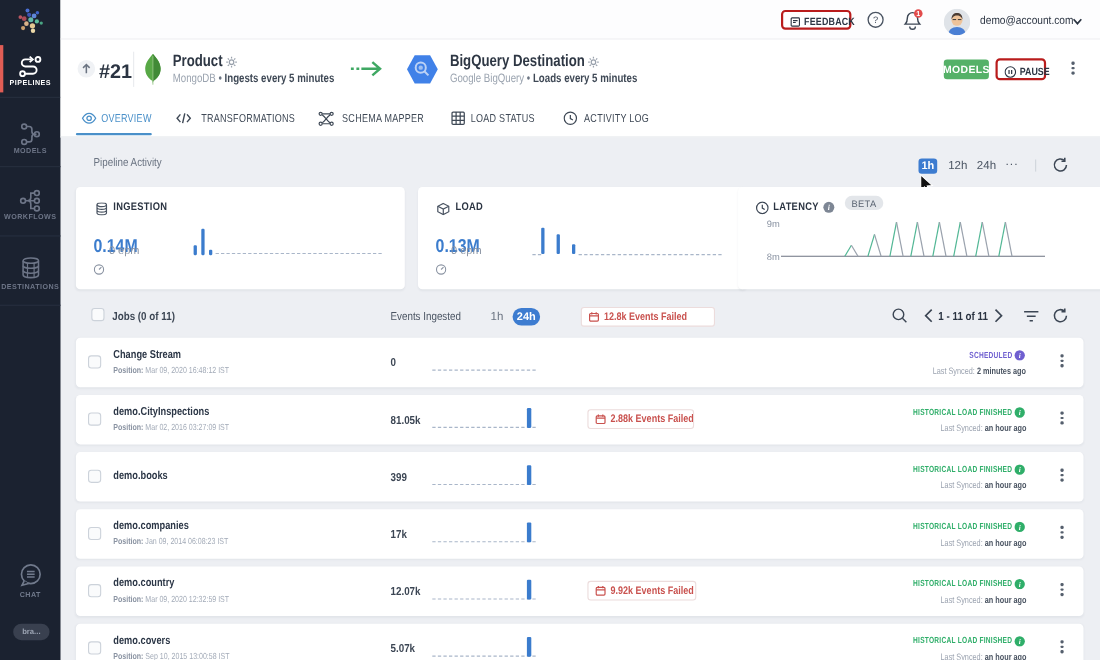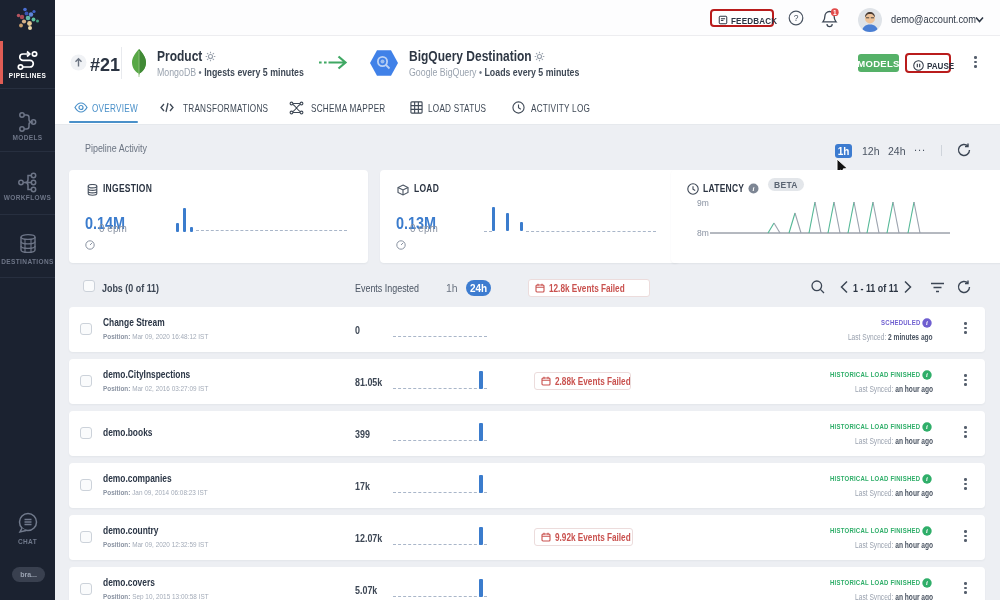--- a/index.html
+++ b/index.html
@@ -329,21 +329,21 @@
       <g fill="none" stroke="#3c4654" stroke-width="1.1">
         <circle cx="6" cy="6" r="5.2"></circle>
         <path d="M6 3.2 V6.2 L8.2 7.5"></path>
       </g>
     </svg>
   <div class="cardhead" style="left:32px">LATENCY</div>
   <svg class="abs" style="left:77px;top:13px" width="11" height="11" viewBox="0 0 11 11">
       <circle cx="5.5" cy="5.5" r="5" fill="#7d8694"></circle>
       <text x="5.5" y="8" font-size="7" text-anchor="middle" fill="#fff" font-family="Liberation Serif" font-style="italic" font-weight="bold">i</text>
     </svg>
-  <div class="abs flex" style="left:97px;top:8px;height:13px;padding:0 6px;background:#e3e6ea;border-radius:7px;font-size:8.5px;font-weight:bold;color:#5a6472;letter-spacing:.3px">BETA</div>
+  <div class="abs flex" style="left:97px;top:8px;height:13px;padding:0 6px;background:#e3e6ea;border-radius:7px;font-size:8.5px;font-weight:normal;color:#5a6472;letter-spacing:.3px">BETA</div>
   <div class="abs" style="left:26px;top:28px;font-size:8.5px;color:#8a93a2">9m</div>
   <div class="abs" style="left:26px;top:58px;font-size:8.5px;color:#8a93a2">8m</div>
   <svg class="abs" style="left:39px;top:28px" width="240" height="40" viewBox="0 0 240 40">
     <path d="M0 35 H240" stroke="#6b7280" stroke-width="1"></path>
     <g fill="none" stroke-width="1.1">
       <path d="M58 35 L64 25" stroke="#52b795"></path>
         <path d="M64 25 L70 35" stroke="#9aa2ad"></path>
       <path d="M79 35 L85 15" stroke="#52b795"></path>
         <path d="M85 15 L91 35" stroke="#9aa2ad"></path>
       <path d="M99 35 L105 4" stroke="#52b795"></path>

